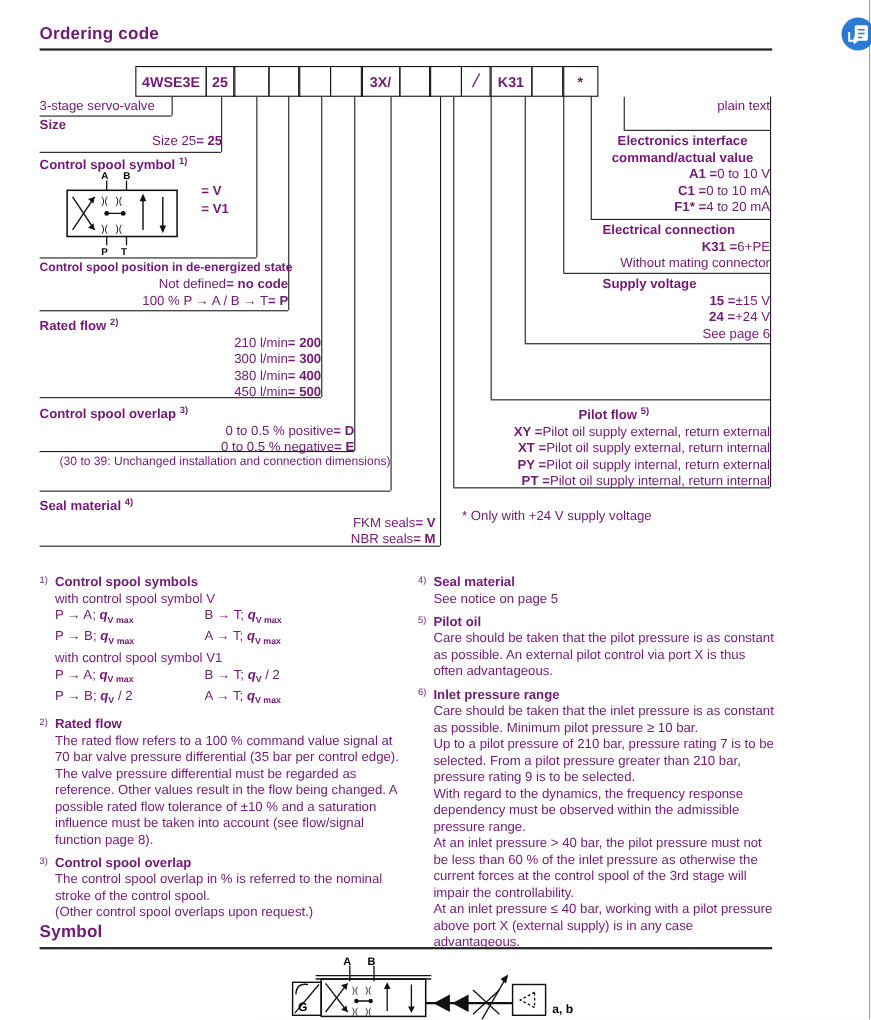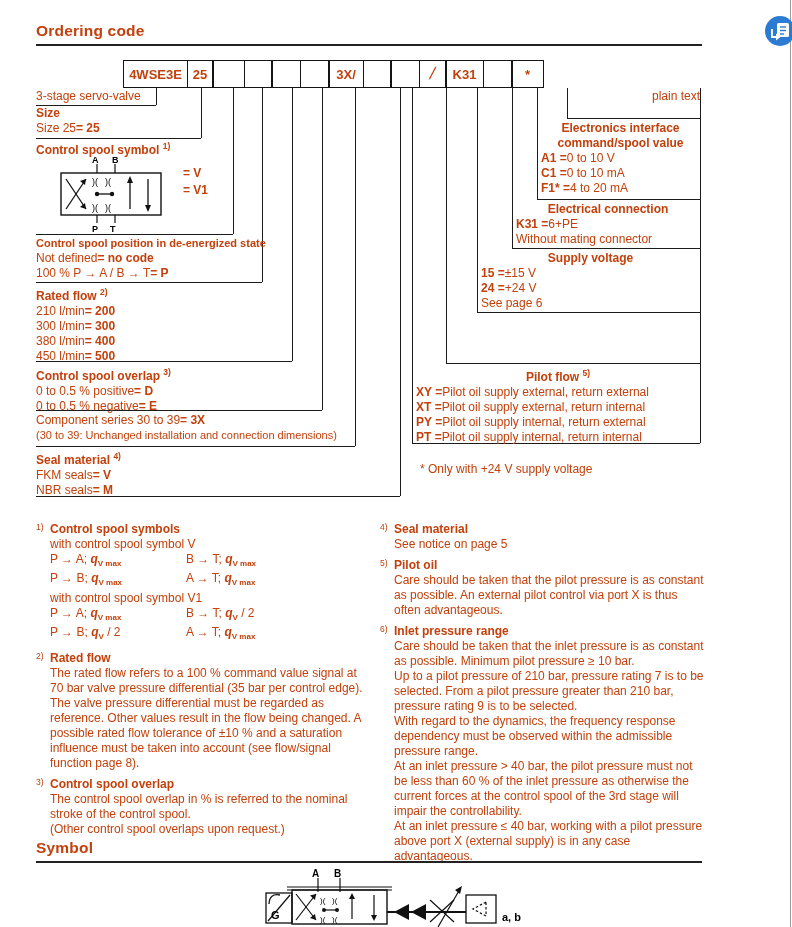--- a/index.html
+++ b/index.html
@@ -1,33 +1,33 @@
 <!DOCTYPE html>
 <html><head>
 <meta charset="utf-8">
 <style>
   html,body{margin:0;padding:0;background:#f4f4f4}
   .page{position:relative;width:792px;height:927px;background:#fff;overflow:hidden;
-        font-family:"Liberation Sans",sans-serif;color:#c2410c;font-size:12px}
+        font-family:"Liberation Sans",sans-serif;color:#701a75;font-size:12px}
   .t{position:absolute;white-space:nowrap}
   .b{font-weight:bold}
   .h1{font-size:15.5px;font-weight:bold;letter-spacing:.2px}
   .rule{position:absolute;height:2px;background:#222}
   .hl{position:absolute;height:1px;background:#1c1c1c}
   .vl{position:absolute;width:1px;background:#1c1c1c}
   .edge{position:absolute;width:1px;background:#9a9a9a;top:0;height:927px;left:790px}
   .boxrow{position:absolute;display:flex;left:123px;top:60px}
   .cell{box-sizing:border-box;height:28px;border:1.5px solid #141414;margin-left:-1.5px;
         display:flex;align-items:center;justify-content:center;font-weight:bold;font-size:13px}
   .cell:first-child{margin-left:0}
   .slash{font-size:17px;font-weight:400;display:inline-block;transform:skewX(-14deg)}
   .sec{position:absolute;line-height:15px}
   .sec .ttl{font-weight:bold;white-space:nowrap}
   .sec .ttl.sm{font-size:11px}
-  .r{display:flex;justify-content:flex-start;line-height:15px}
+  .r{display:flex;justify-content:flex-end;line-height:15px}
   .r .val{font-weight:bold}
   .sm{font-size:11px}
   .rsec{position:absolute;line-height:15px}
   .rsec .ttl{font-weight:bold;text-align:center;white-space:nowrap}
   .rsec .plain{text-align:right}
   .rsec .r .code{font-weight:bold}
   sup{font-size:8.5px}
   .fncol{position:absolute;line-height:15px}
   .fn{position:relative;padding-left:14px;margin-bottom:6px}
   .fnm{position:absolute;left:0;top:-2px;font-size:8.5px}
@@ -216,24 +216,20 @@
         <span>0 to 0.5 % positive</span>
         <span class="val">= D</span>
       </div>
     <div class="r">
         <span>0 to 0.5 % negative</span>
         <span class="val">= E</span>
       </div>
   </div>
 
   <div class="sec" style="left:36px;top:413px;width:319px">
-    <div class="r">
-        <span>Component series 30 to 39</span>
-        <span class="val">= 3X</span>
-      </div>
     <div class="r sm">
         <span>(30 to 39: Unchanged installation and connection dimensions)</span>
       </div>
   </div>
 
   <div class="sec" style="left:36px;top:449px;width:360px">
     <div class="ttl"><span>Seal material</span> <sup>4)</sup></div>
     <div class="r">
         <span>FKM seals</span>
         <span class="val">= V</span>
@@ -243,21 +239,21 @@
         <span class="val">= M</span>
       </div>
   </div>
 
   <div class="rsec" style="left:450px;top:89px;width:250px">
     <div class="plain">plain text</div>
   </div>
 
   <div class="rsec" style="left:541px;top:121px;width:159px">
     <div class="ttl">Electronics interface</div>
-    <div class="ttl">command/spool value</div>
+    <div class="ttl">command/actual value</div>
     <div class="r">
         <span class="code">A1 =</span>
         <span>0 to 10 V</span>
       </div>
     <div class="r">
         <span class="code">C1 =</span>
         <span>0 to 10 mA</span>
       </div>
     <div class="r">
         <span class="code">F1* =</span>

